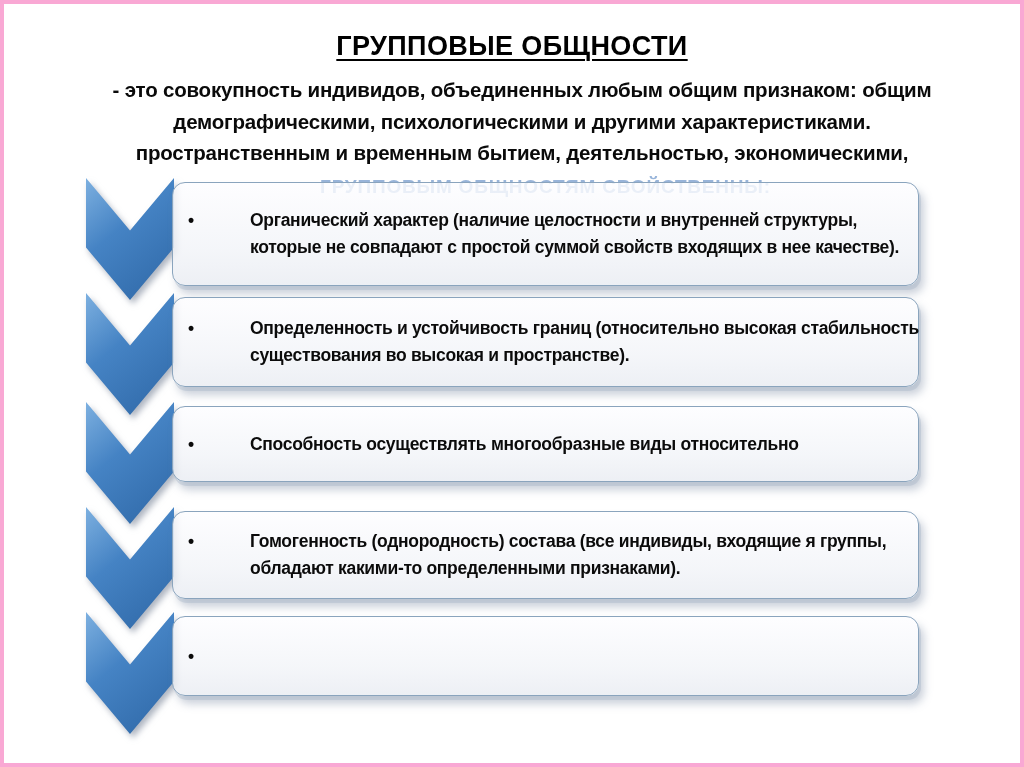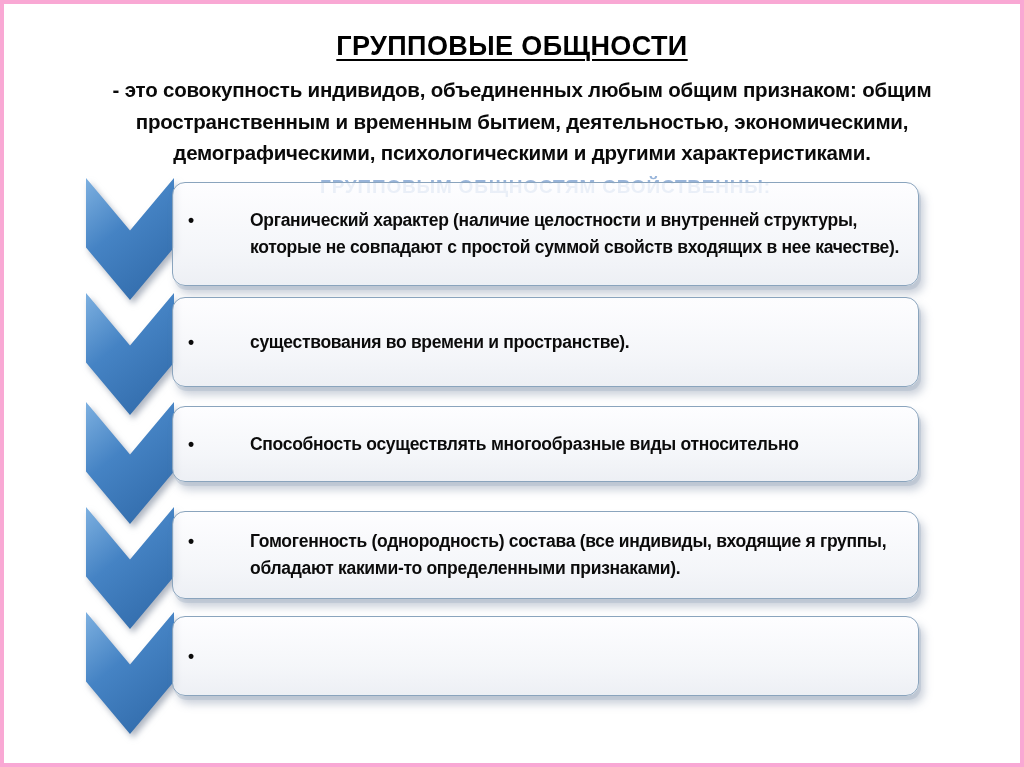--- a/index.html
+++ b/index.html
@@ -52,22 +52,22 @@
 <body>
 
 <div class="slide">
 
   <div class="title">
     <span class="u">ГРУППОВЫЕ ОБЩНОСТИ</span>
   </div>
 
   <div class="definition">
     <div class="def-line">- это совокупность индивидов, объединенных любым общим признаком: общим</div>
+    <div class="def-line">демографическими, психологическими и другими характеристиками.</div>
     <div class="def-line">пространственным и временным бытием, деятельностью, экономическими,</div>
-    <div class="def-line">демографическими, психологическими и другими характеристиками.</div>
   </div>
 
   <div class="watermark">ГРУППОВЫМ ОБЩНОСТЯМ СВОЙСТВЕННЫ:</div>
 
   <div class="chev" style="top:174px">
       <div class="chev-shape"></div>
     </div>
   <div class="chev" style="top:289px">
       <div class="chev-shape"></div>
     </div>
@@ -88,21 +88,22 @@
         <div class="line">Органический характер (наличие целостности и внутренней структуры,</div>
         <div class="line">которые не совпадают с простой суммой свойств входящих в нее качестве).</div>
       </span>
     </div>
   </div>
 
   <div class="box" style="top:293px;height:90px">
     <div class="item">
       <span class="bullet">•</span>
       <span class="lines">
-        <div class="line">существования во времени и пространстве).</div>
+        <div class="line">Определенность и устойчивость границ (относительно высокая стабильность</div>
+        <div class="line">существования во высокая и пространстве).</div>
       </span>
     </div>
   </div>
 
   <div class="box" style="top:402px;height:76px">
     <div class="item">
       <span class="bullet">•</span>
       <span class="lines">
         <div class="line">Способность осуществлять многообразные виды относительно</div>
       </span>

